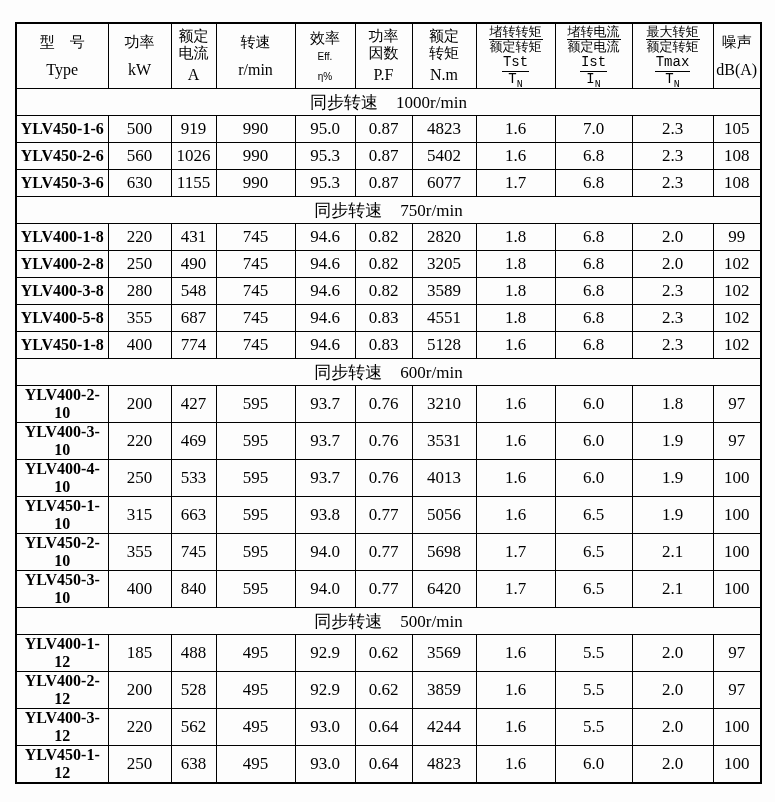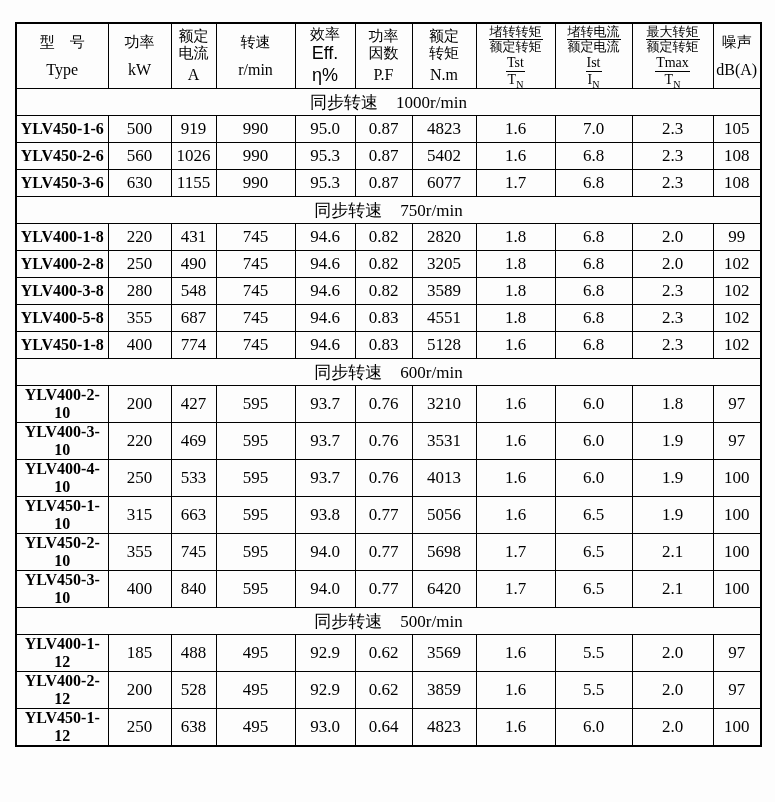--- a/index.html
+++ b/index.html
@@ -32,31 +32,31 @@
   .spec thead th { height: 64px; font-size: 16px; }
   .hdr-stack {
     height: 100%;
     display: flex;
     flex-direction: column;
     justify-content: space-evenly;
     align-items: center;
   }
   .hdr-zh { white-space: pre-line; line-height: 1.15; font-size: 15px; }
   .hdr-en { font-size: 16px; line-height: 1.1; }
-  .sans { font-family: "Liberation Sans", sans-serif; font-size: 18px; }
+  .sans { font-family: "Liberation Sans", sans-serif; font-size: 10px; }
   .frac-stack {
     height: 100%;
     display: flex;
     flex-direction: column;
     justify-content: center;
     align-items: center;
     line-height: 1.12;
   }
   .frac-zh { font-size: 13px; }
-  .frac-en { font-size: 14px; }
+  .frac-en { font-size: 14px; font-family: Liberation Mono, monospace; }
   .frac-num {
     display: inline-block;
     border-bottom: 1px solid #000;
     padding: 0 1px 0px;
   }
   .spec sub { font-size: 10px; line-height: 0; }
   .spec tbody td { height: 26px; font-size: 17px; }
   .spec tbody td.model { font-size: 16px; font-weight: bold; }
   .section-row td { font-size: 16px; height: 25px; font-family: Liberation Serif, serif; }
   .section-speed { margin-left: 18px; }
@@ -385,20 +385,33 @@
           <td>495</td>
           <td>92.9</td>
           <td>0.62</td>
           <td>3859</td>
           <td>1.6</td>
           <td>5.5</td>
           <td>2.0</td>
           <td>97</td>
         </tr>
         <tr>
+          <td class="model">YLV400-3-12</td>
+          <td>220</td>
+          <td>562</td>
+          <td>495</td>
+          <td>93.0</td>
+          <td>0.64</td>
+          <td>4244</td>
+          <td>1.6</td>
+          <td>5.5</td>
+          <td>2.0</td>
+          <td>100</td>
+        </tr>
+        <tr>
           <td class="model">YLV450-1-12</td>
           <td>250</td>
           <td>638</td>
           <td>495</td>
           <td>93.0</td>
           <td>0.64</td>
           <td>4823</td>
           <td>1.6</td>
           <td>6.0</td>
           <td>2.0</td>

